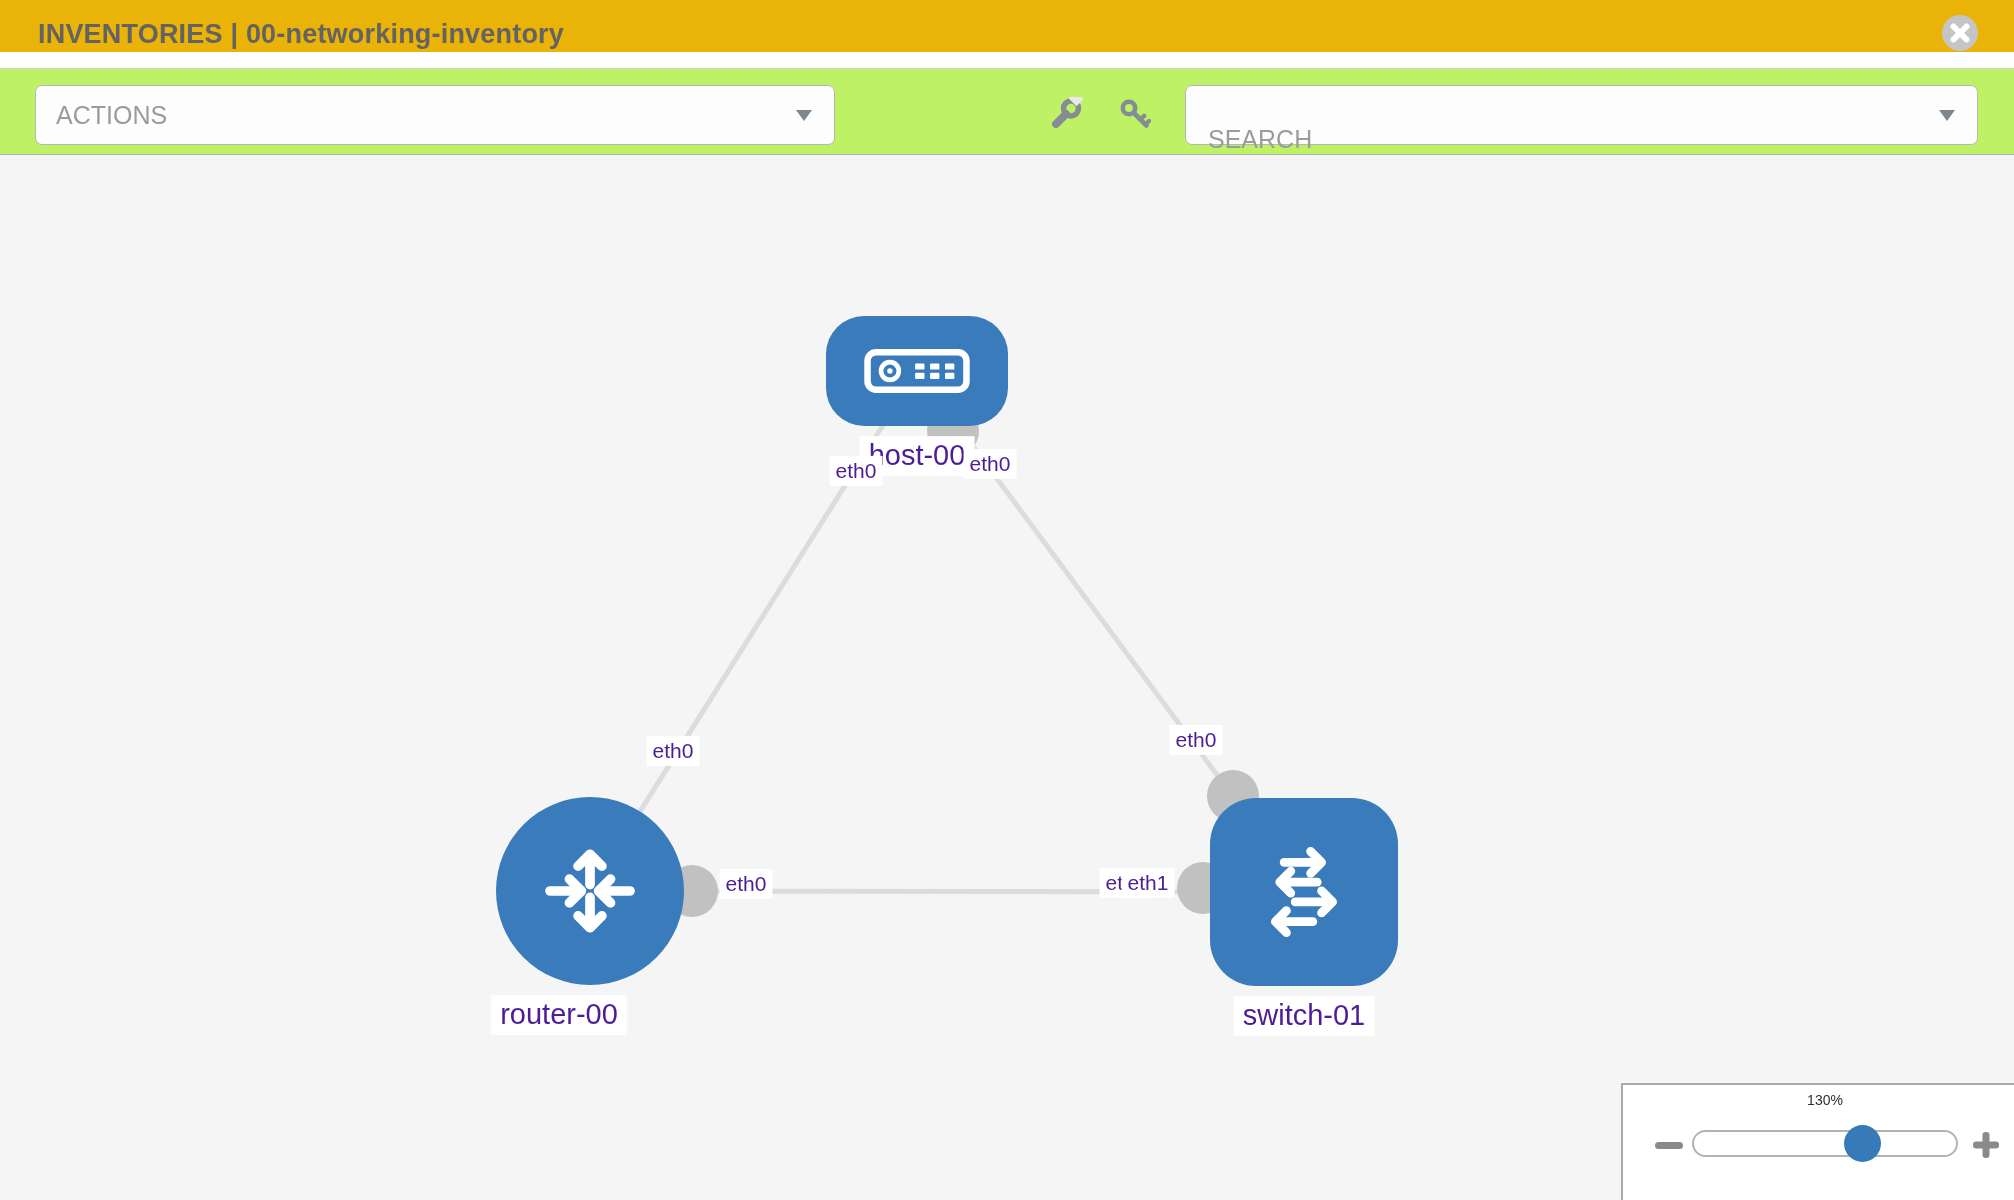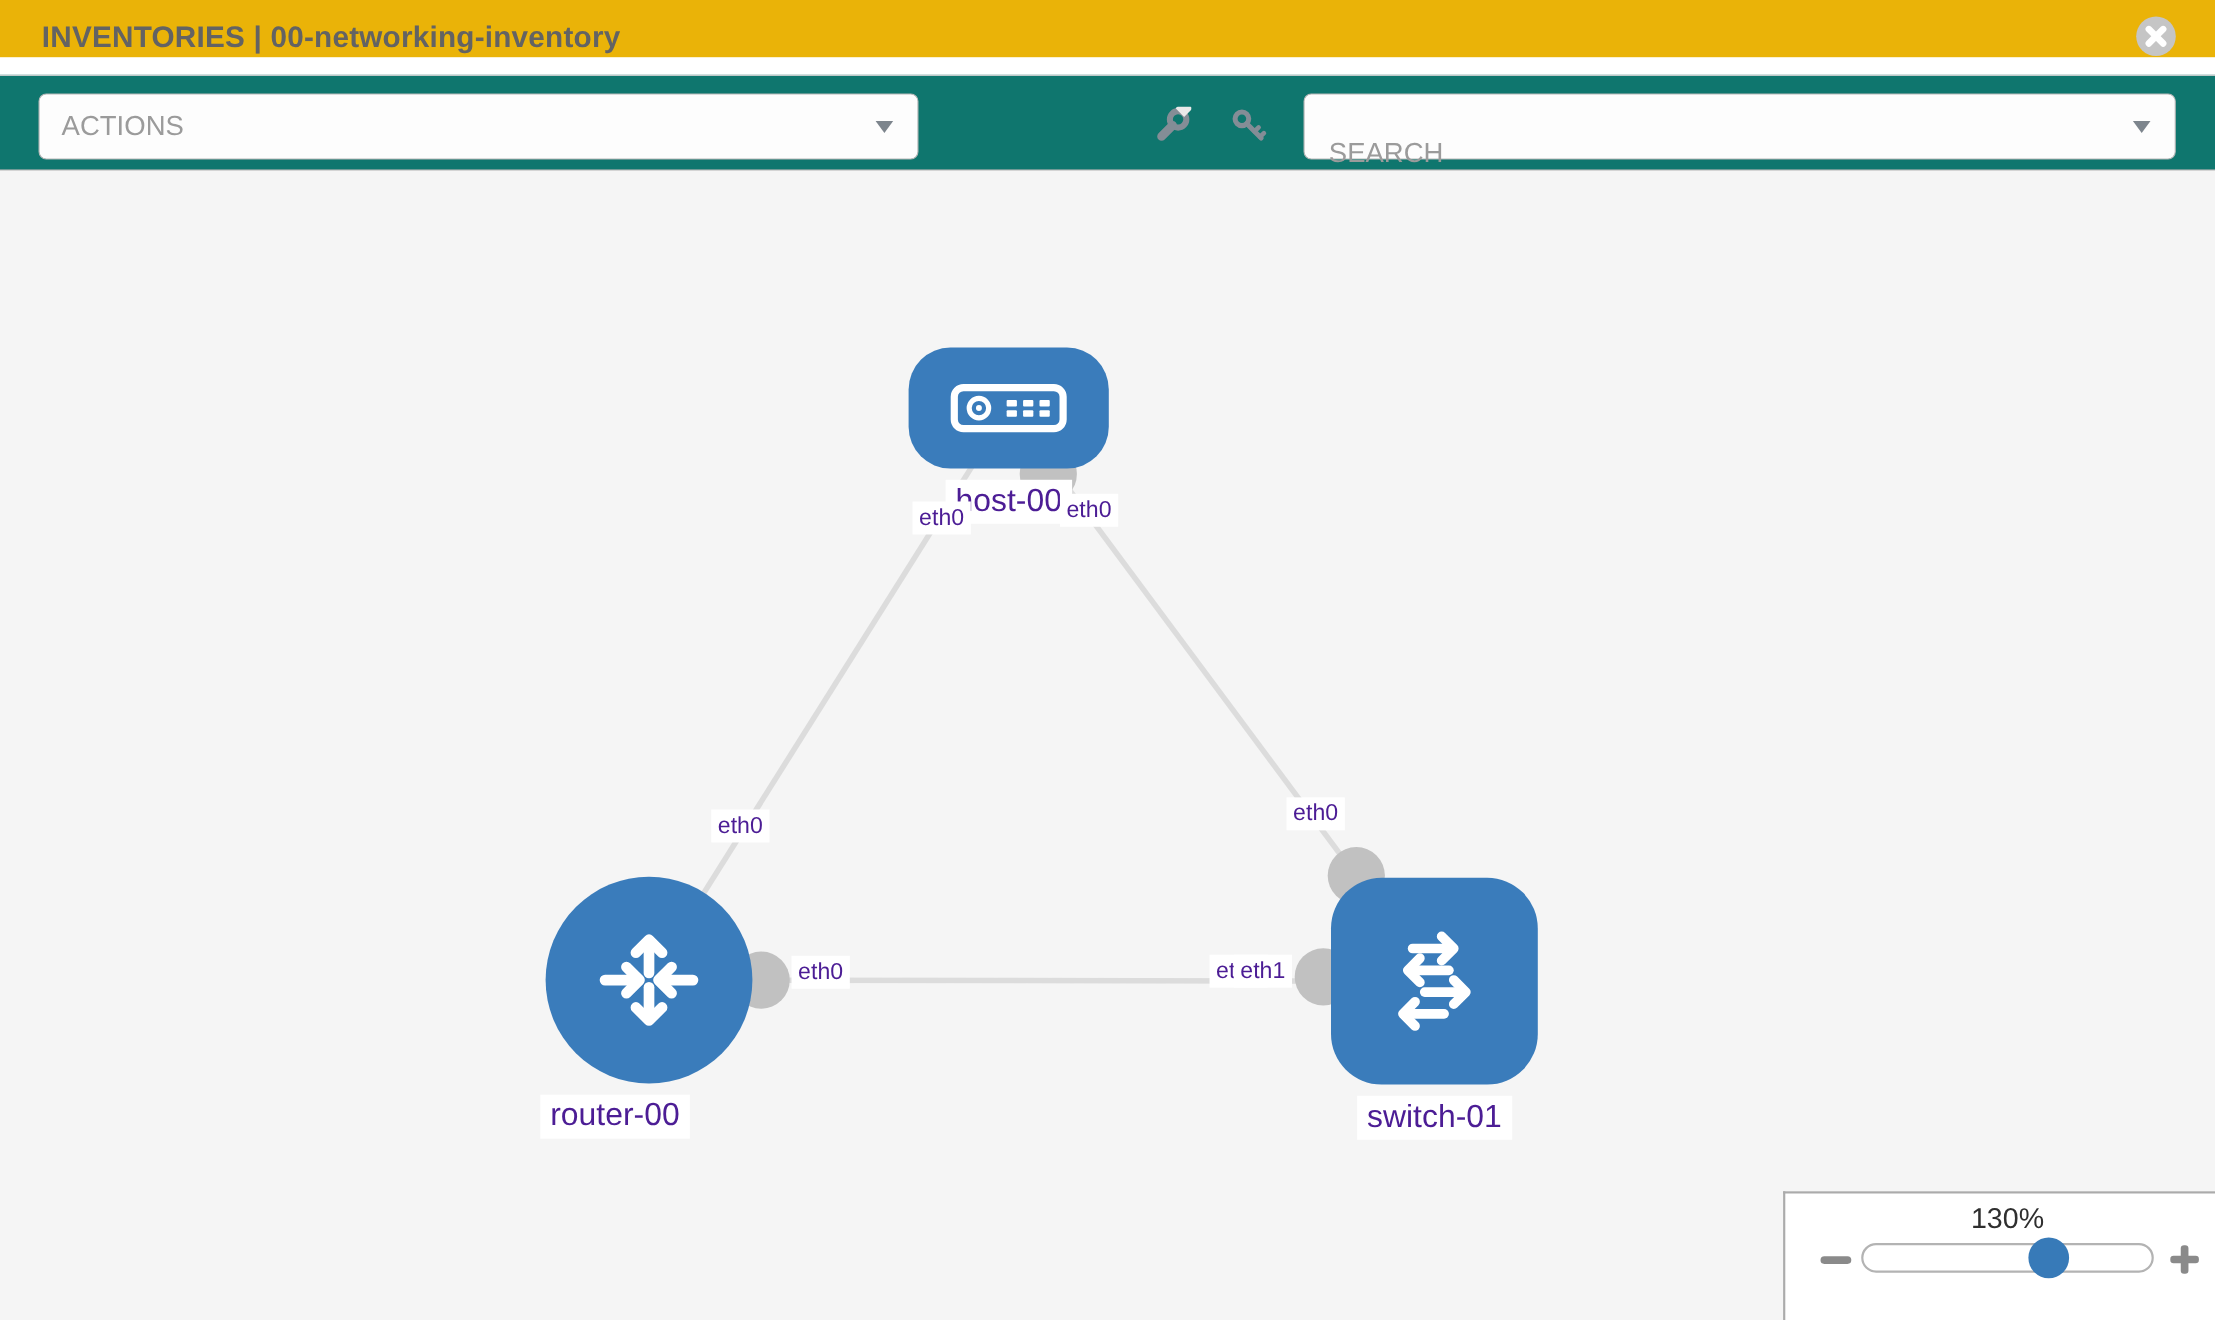--- a/index.html
+++ b/index.html
@@ -7,21 +7,21 @@
        font-family:"Liberation Sans",sans-serif;
        --node-blue:#3a7cbb; --connector-gray:#c1c1c1; --link-gray:#dcdcdc; --accent-blue:#377ab8;}
 
   
   .header{position:absolute;left:0;top:0;right:0;height:52px;background:#eab308;}
   .page-title{position:absolute;left:38px;top:0;height:68px;display:flex;align-items:center;
               font-size:27px;font-weight:bold;color:#636363;letter-spacing:.2px;}
   .close-btn{position:absolute;right:35px;top:14px;width:38px;height:38px;cursor:pointer;}
 
   
-  .toolbar{position:absolute;left:0;top:68px;right:0;height:88px;background:#0f766e;
+  .toolbar{position:absolute;left:0;top:68px;right:0;height:88px;background:#bef264;
            border-top:1px solid #d2d2d2;border-bottom:2px solid #b2b2b2;box-sizing:border-box;}
   .select-box{position:absolute;top:16px;height:60px;background:#fdfdfd;border:1px solid #b7b7b7;
               border-radius:7px;box-sizing:border-box;display:flex;align-items:center;}
   .actions-box{left:35px;width:800px;}
   .search-box{left:1185px;width:793px;}
   .select-text{padding-left:20px;font-size:25px;color:#9b9b9b;}
   .search-input{flex:1;border:none;outline:none;background:transparent;margin-left:20px;
                 font-size:25px;color:#6e6e6e;font-family:"Liberation Sans",sans-serif;margin-top:48px;}
   .search-input::placeholder{color:#9b9b9b;opacity:1;}
   .caret{position:absolute;right:22px;top:50%;margin-top:-5px;width:0;height:0;
@@ -42,21 +42,21 @@
   .node.router{border-radius:50%;}
   .node.switch{border-radius:46px;}
   .chip{position:absolute;transform:translate(-50%,-50%);background:#fff;color:#4c1d95;white-space:nowrap;}
   .iface{font-size:21px;line-height:1.25;padding:2px 6px;}
   .node-label{font-size:29px;line-height:1.3;padding:1px 9px;}
 
   
   .zoom-panel{position:absolute;left:1621px;top:1083px;width:393px;height:117px;background:#fff;
               border-top:2px solid #ababab;border-left:2px solid #ababab;box-sizing:border-box;}
   .zoom-level{position:absolute;left:69px;top:7px;width:266px;text-align:center;
-              font-size:26px;color:#2f2f2f;}
+              font-size:14px;color:#2f2f2f;}
   .zoom-minus{position:absolute;left:29px;top:45px;width:34px;height:30px;display:flex;
               align-items:center;justify-content:center;cursor:pointer;}
   .zoom-minus .bar{width:28px;height:7px;border-radius:3.5px;background:#8a8a8a;}
   .zoom-track{position:absolute;left:69px;top:45px;width:266px;height:27px;background:#fff;
               border:2px solid #b3b3b3;border-radius:15px;box-sizing:border-box;cursor:pointer;}
   .zoom-knob{position:absolute;top:40px;width:37px;height:37px;border-radius:50%;
              background:var(--accent-blue);cursor:pointer;}
   .zoom-plus{position:absolute;left:347px;top:44px;width:32px;height:32px;cursor:pointer;}
 </style>
 </head>

